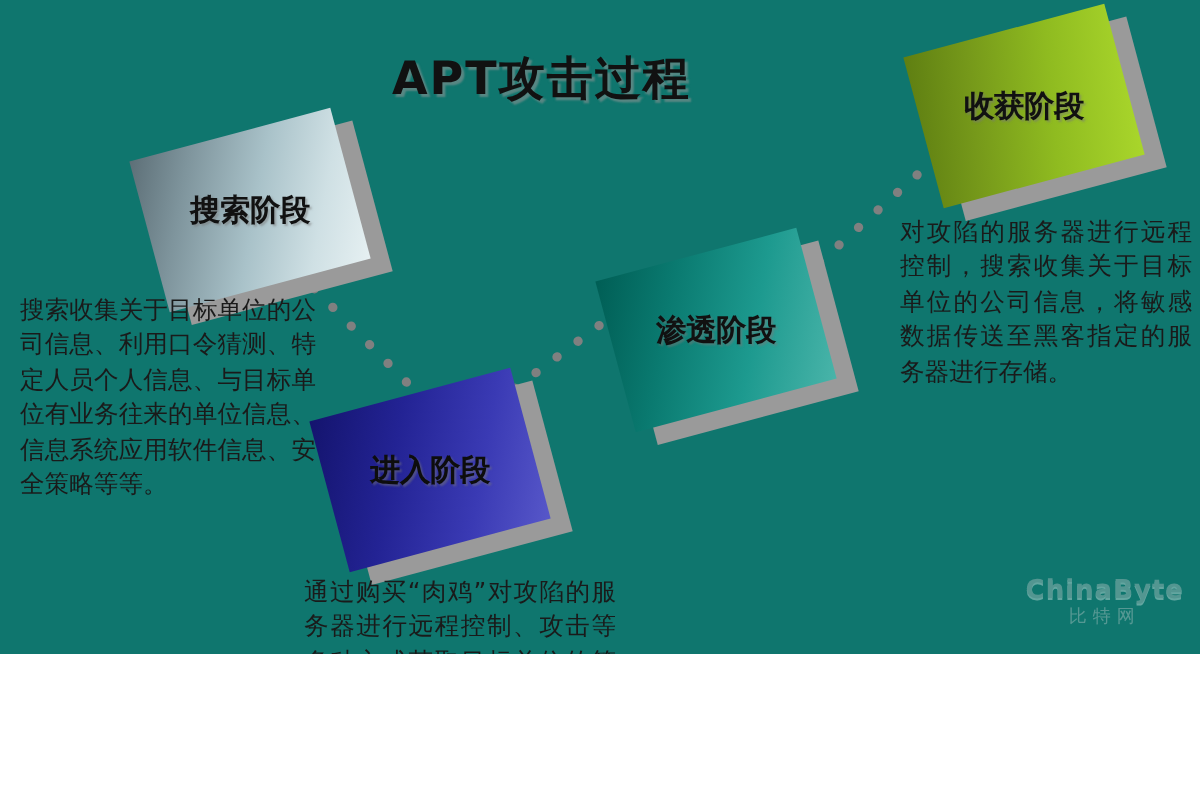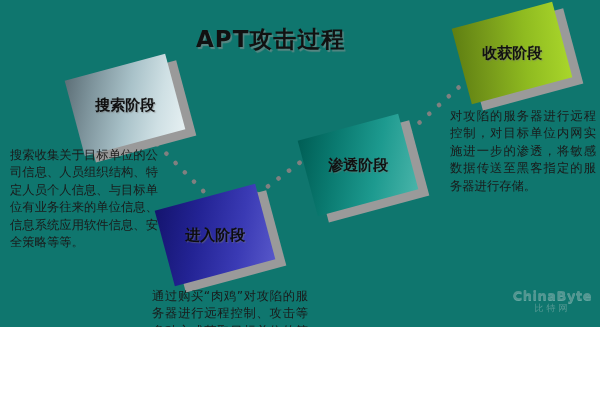--- a/index.html
+++ b/index.html
@@ -170,22 +170,22 @@
     </div>
   </div>
 
   <div class="stage" id="stage-harvest">
     <div class="shadow"></div>
     <div class="face">
       <span class="label">收获阶段</span>
     </div>
   </div>
 
-  <div class="desc" id="desc-search">搜索收集关于目标单位的公司信息、人员组织结构、特定人员个人信息、与目标单位有业务往来的单位信息、信息系统应用软件信息、安全策略等等。</div>
+  <div class="desc" id="desc-search">搜索收集关于目标单位的公司信息、利用口令猜测、特定人员个人信息、与目标单位有业务往来的单位信息、信息系统应用软件信息、安全策略等等。</div>
   <div class="desc" id="desc-enter">通过购买“肉鸡”对攻陷的服务器进行远程控制、攻击等多种方式获取目标单位的第一个落脚点，后续黑客将以此为跳板对目标单位内网进行渗透、攻击。</div>
-  <div class="desc" id="desc-harvest">对攻陷的服务器进行远程控制，对目标单位内网实施进一步的渗透，将敏感数据传送至黑客指定的服务器进行存储。</div>
+  <div class="desc" id="desc-harvest">对攻陷的服务器进行远程控制，搜索收集关于目标单位的公司信息，将敏感数据传送至黑客指定的服务器进行存储。</div>
 
   <div id="watermark">
     <div class="wm-main">ChinaByte</div>
     <div class="wm-sub">比特网</div>
   </div>
 
 </div>
 
 </body></html>

